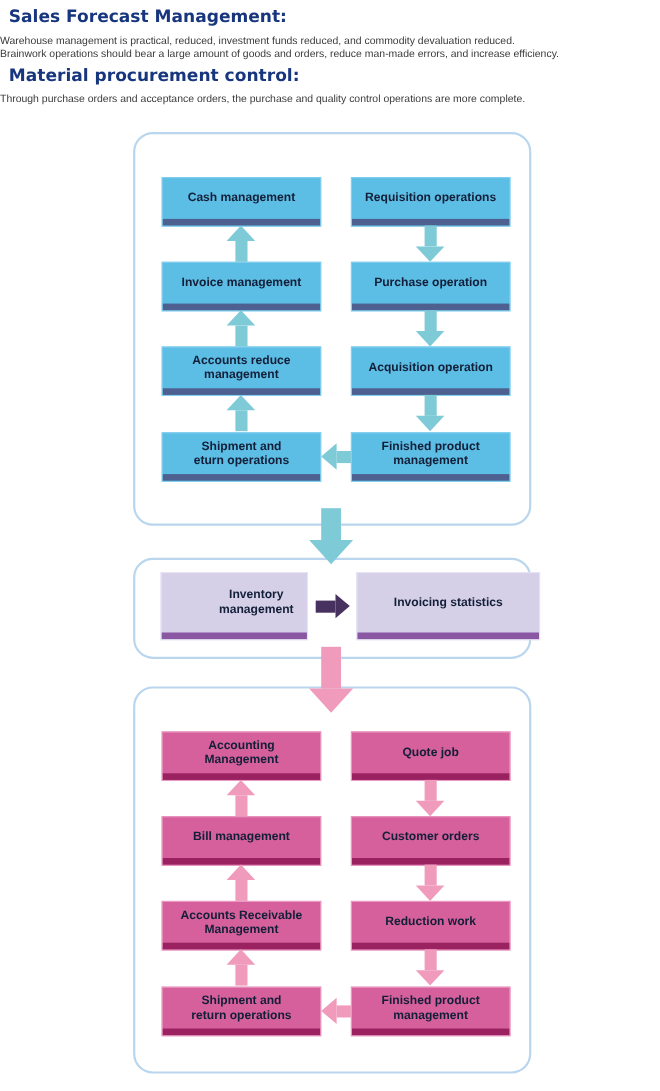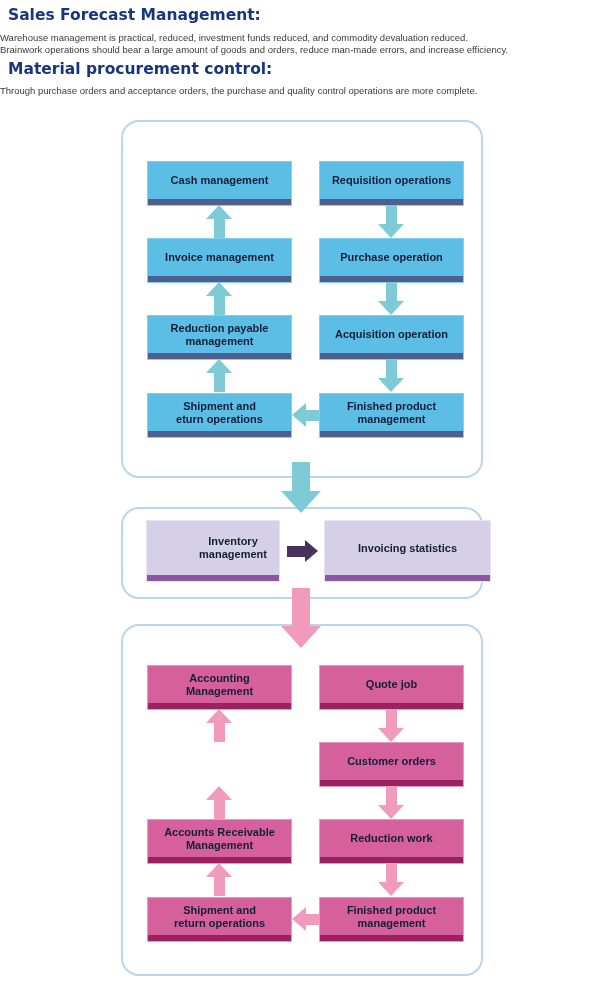--- a/index.html
+++ b/index.html
@@ -70,21 +70,21 @@
   </div>
   <div class="box blue" style="left:147px;top:238px;">
     <span>Invoice management</span>
     <span></span>
   </div>
   <div class="box blue" style="left:319px;top:238px;">
     <span>Purchase operation</span>
     <span></span>
   </div>
   <div class="box blue" style="left:147px;top:315px;">
-    <span>Reduction payable</span>
+    <span>Accounts reduce</span>
     <span>management</span>
   </div>
   <div class="box blue" style="left:319px;top:315px;">
     <span>Acquisition operation</span>
     <span></span>
   </div>
   <div class="box blue" style="left:147px;top:393px;">
     <span>Shipment and</span>
     <span>eturn operations</span>
   </div>
@@ -146,20 +146,24 @@
     </div>
 
   <div class="box pink" style="left:147px;top:665px;">
     <span>Accounting</span>
     <span>Management</span>
   </div>
   <div class="box pink" style="left:319px;top:665px;">
     <span>Quote job</span>
     <span></span>
   </div>
+  <div class="box pink" style="left:147px;top:742px;">
+    <span>Bill management</span>
+    <span></span>
+  </div>
   <div class="box pink" style="left:319px;top:742px;">
     <span>Customer orders</span>
     <span></span>
   </div>
   <div class="box pink" style="left:147px;top:819px;">
     <span>Accounts Receivable</span>
     <span>Management</span>
   </div>
   <div class="box pink" style="left:319px;top:819px;">
     <span>Reduction work</span>

